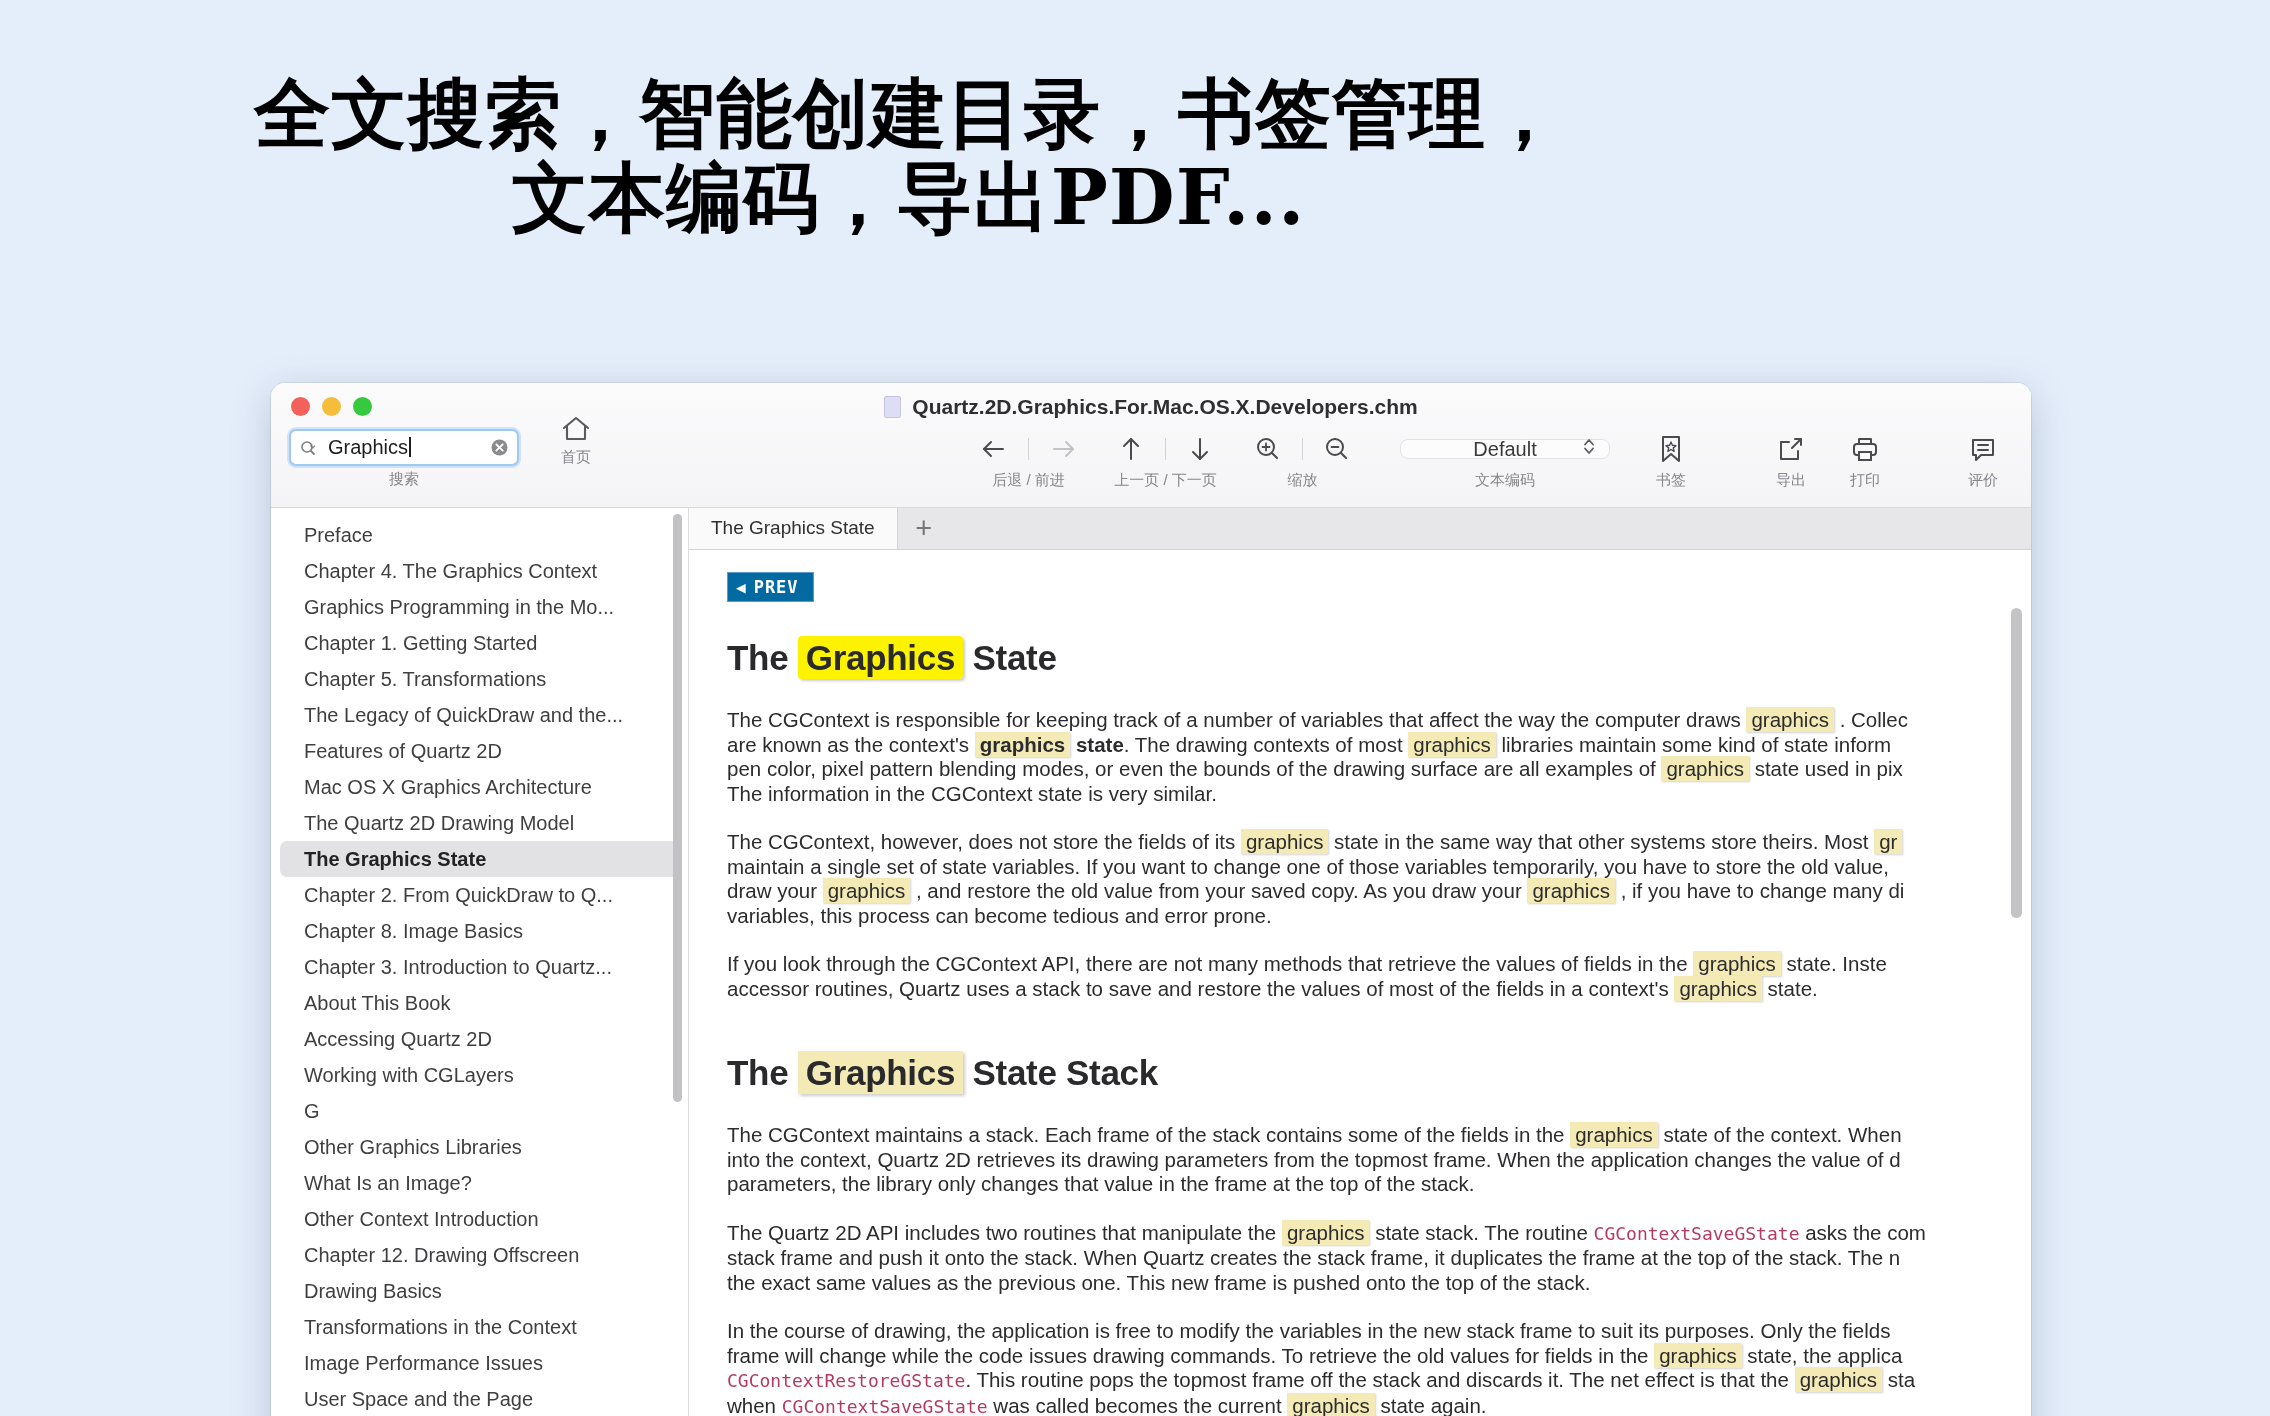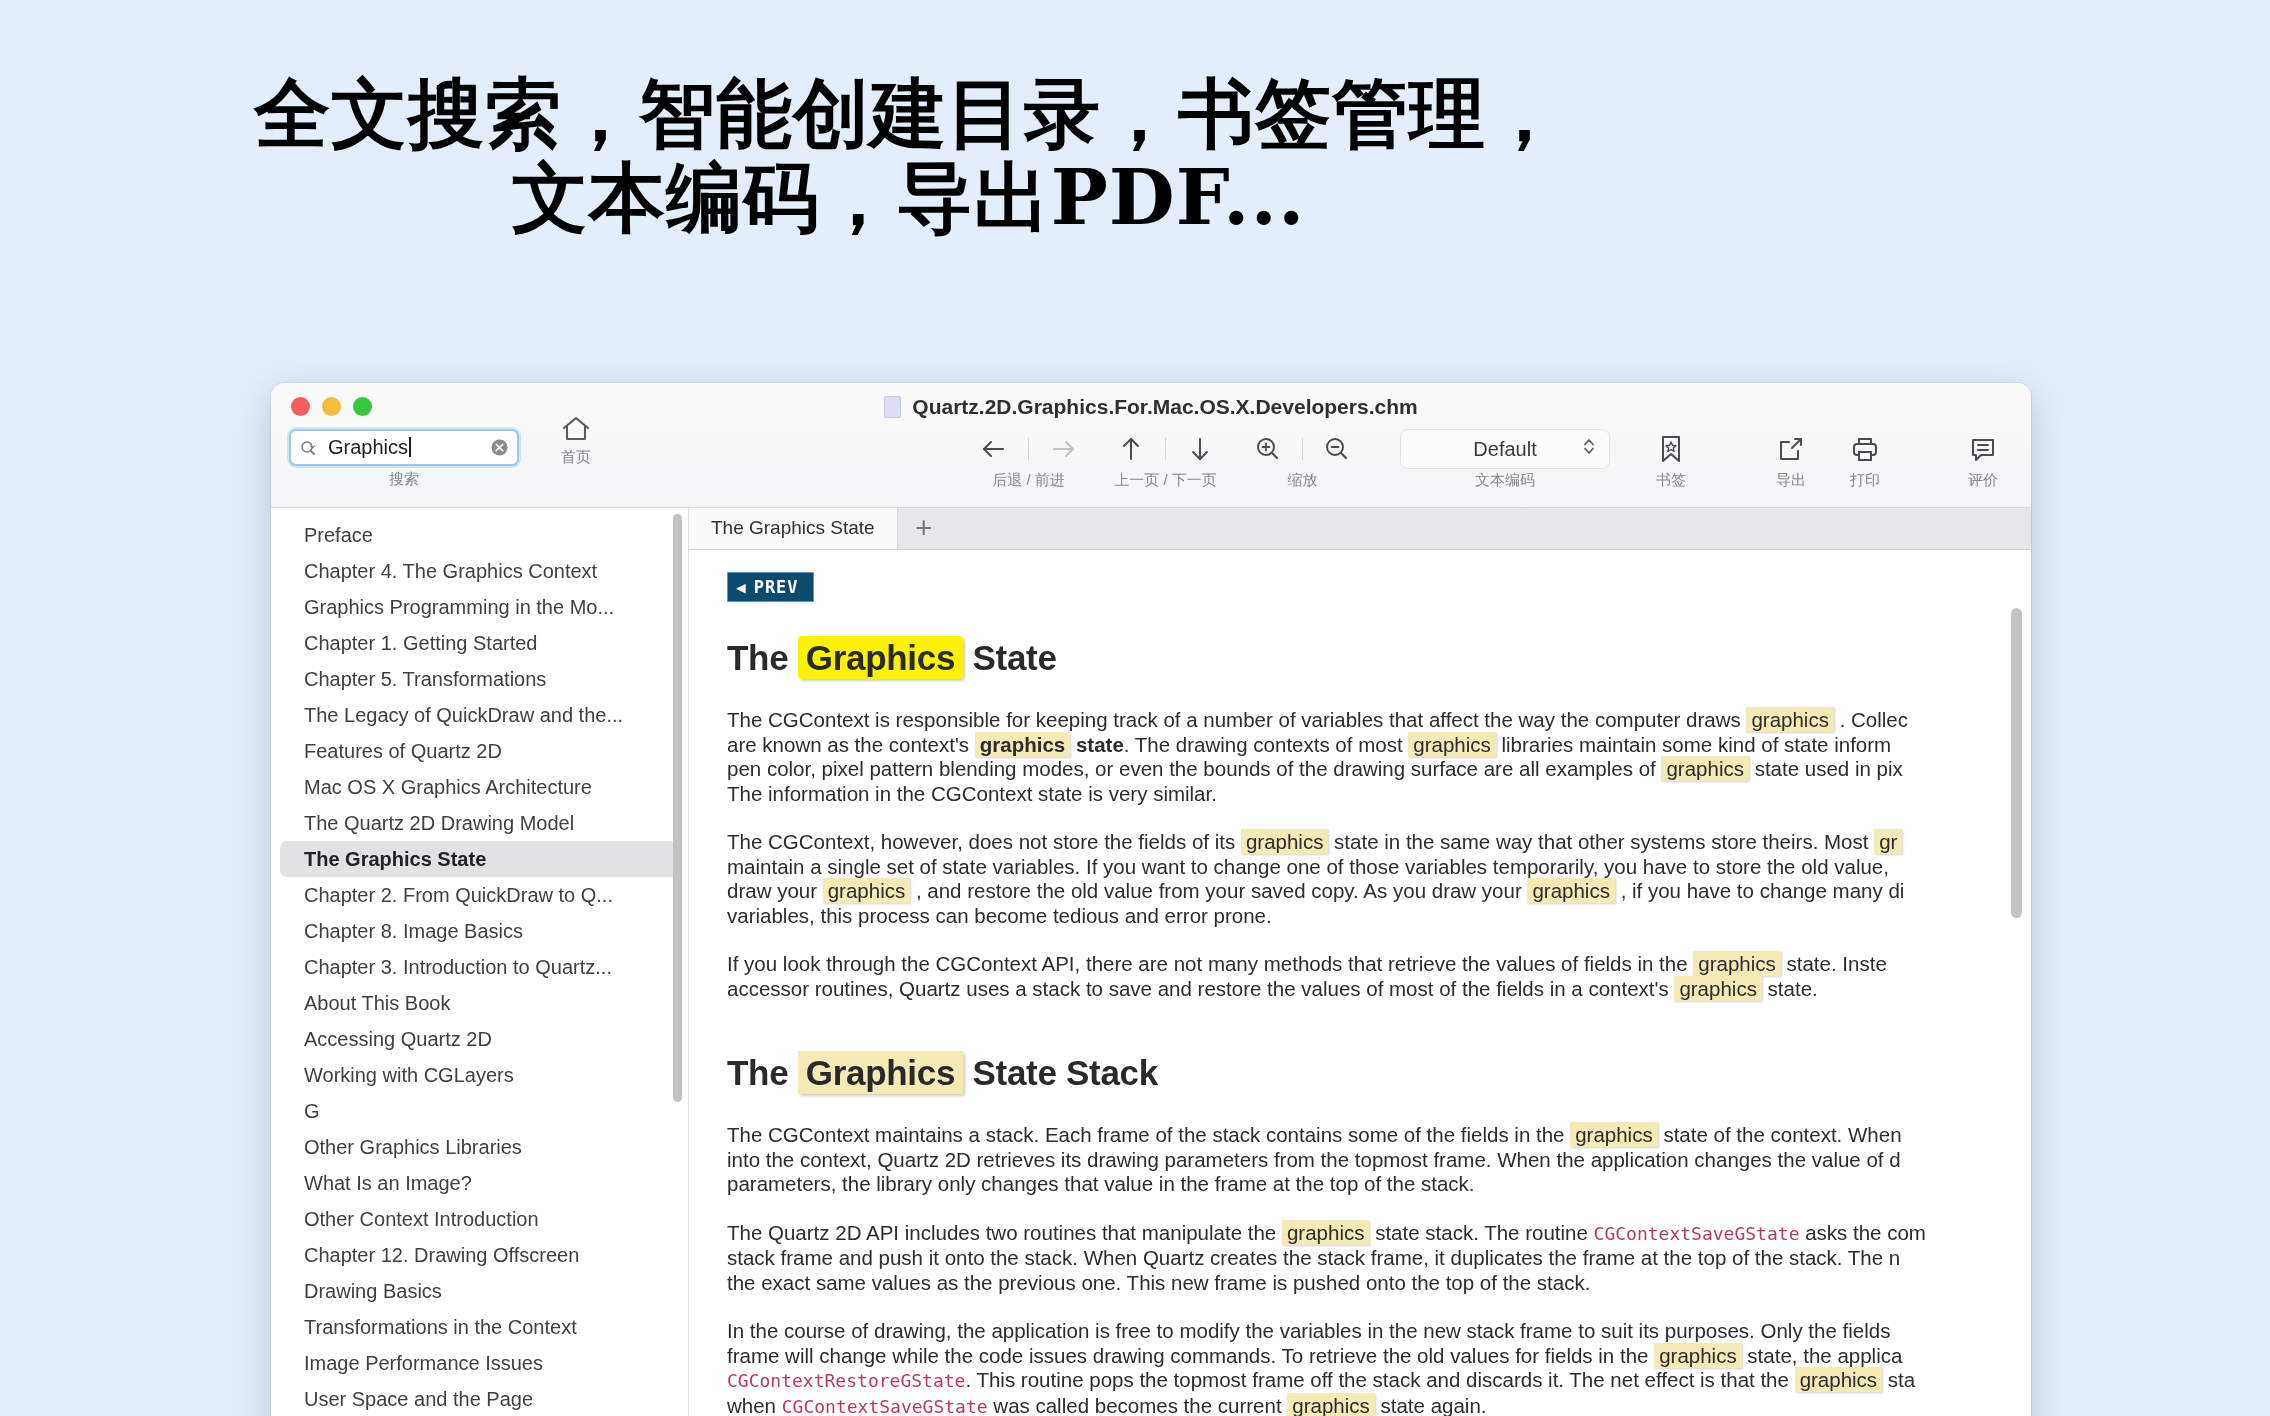--- a/index.html
+++ b/index.html
@@ -127,21 +127,21 @@
   .g-nav     { margin-left: 0px; }
   .g-page    { margin-left: 22px; }
   .g-zoom    { margin-left: 22px; }
   .g-enc     { margin-left: 40px; }
   .g-book    { margin-left: 38px; }
   .g-export  { margin-left: 74px; }
   .g-print   { margin-left: 28px; }
   .g-rate    { margin-left: 72px; }
 
   .select-enc {
-    width: 210px; height: 40px;
+    width: 210px; height: 20px;
     border: 1px solid #e2e2e6;
     border-radius: 8px;
     background: #fcfcfd;
     display: flex; align-items: center; justify-content: center;
     position: relative;
     font-size: 20px; color: #3a3a3c;
   }
   .select-enc .chev {
     position: absolute; right: 13px; top: 50%; transform: translateY(-50%);
   }
@@ -200,21 +200,21 @@
     position: absolute;
     top: 42px; left: 0; right: 0; bottom: 0;
     overflow: hidden;
     background: #ffffff;
     padding: 22px 0 0 38px;
   }
   .docinner { width: 1600px; }
 
   .prevbtn {
     display: inline-block;
-    background: #0c4a6e;
+    background: #0369a1;
     border: 1px solid #5a9acb;
     color: #ffffff;
     font-family: "DejaVu Sans Mono", monospace;
     font-size: 17px; font-weight: 700;
     letter-spacing: 1px;
     padding: 4px 14px 4px 8px;
     margin-bottom: 26px;
   }
   .prevbtn .arw { margin-right: 7px; font-size: 16px; }
 

